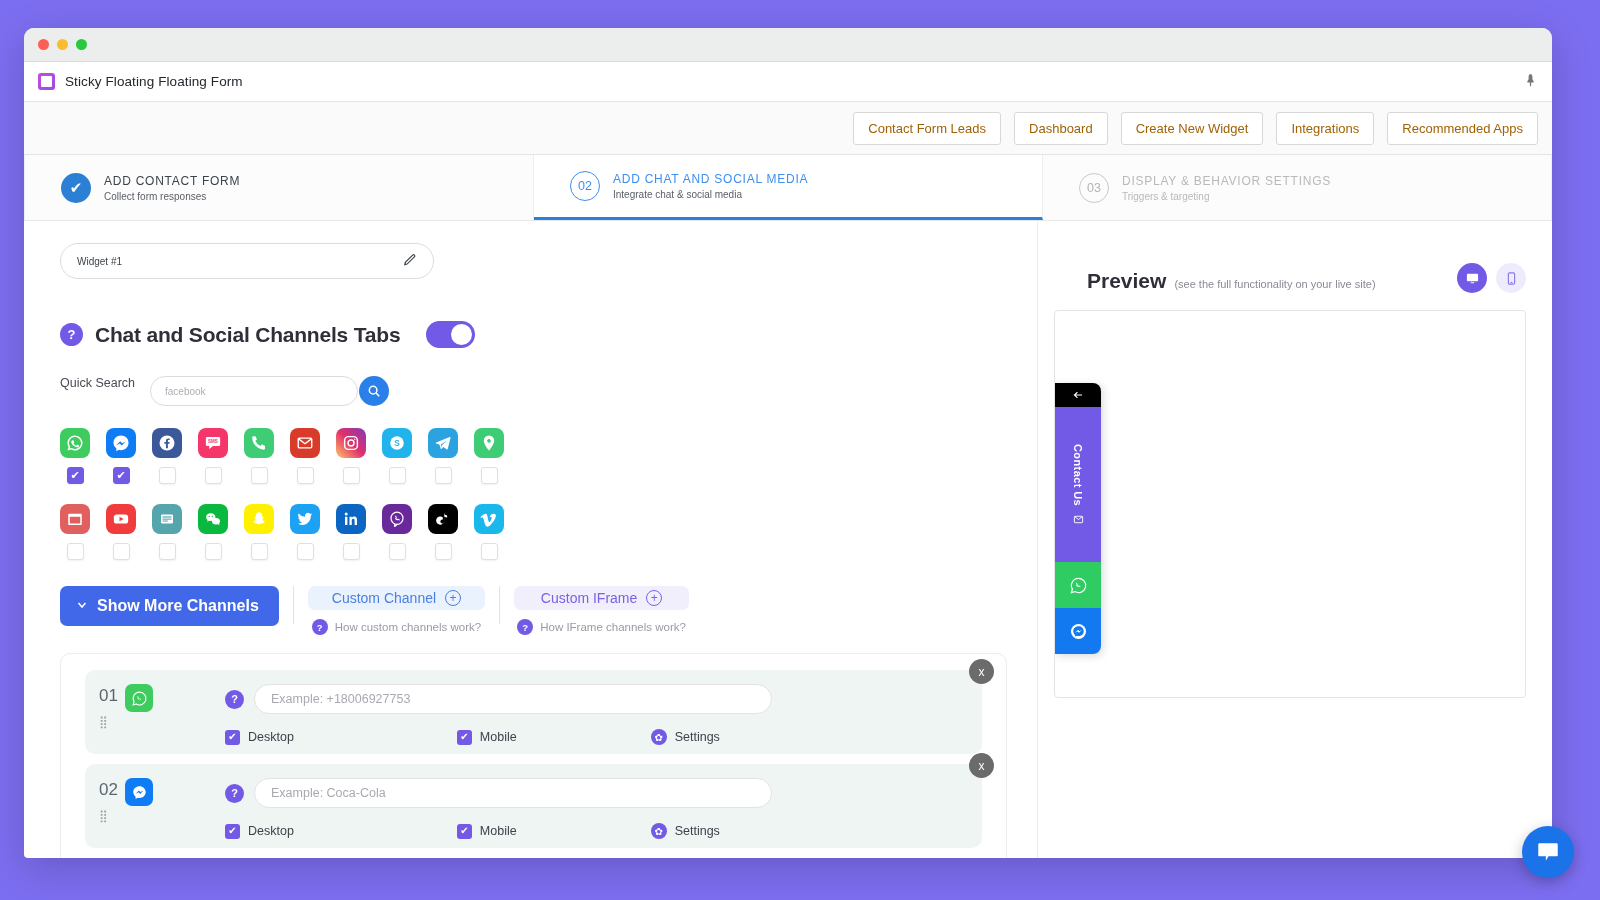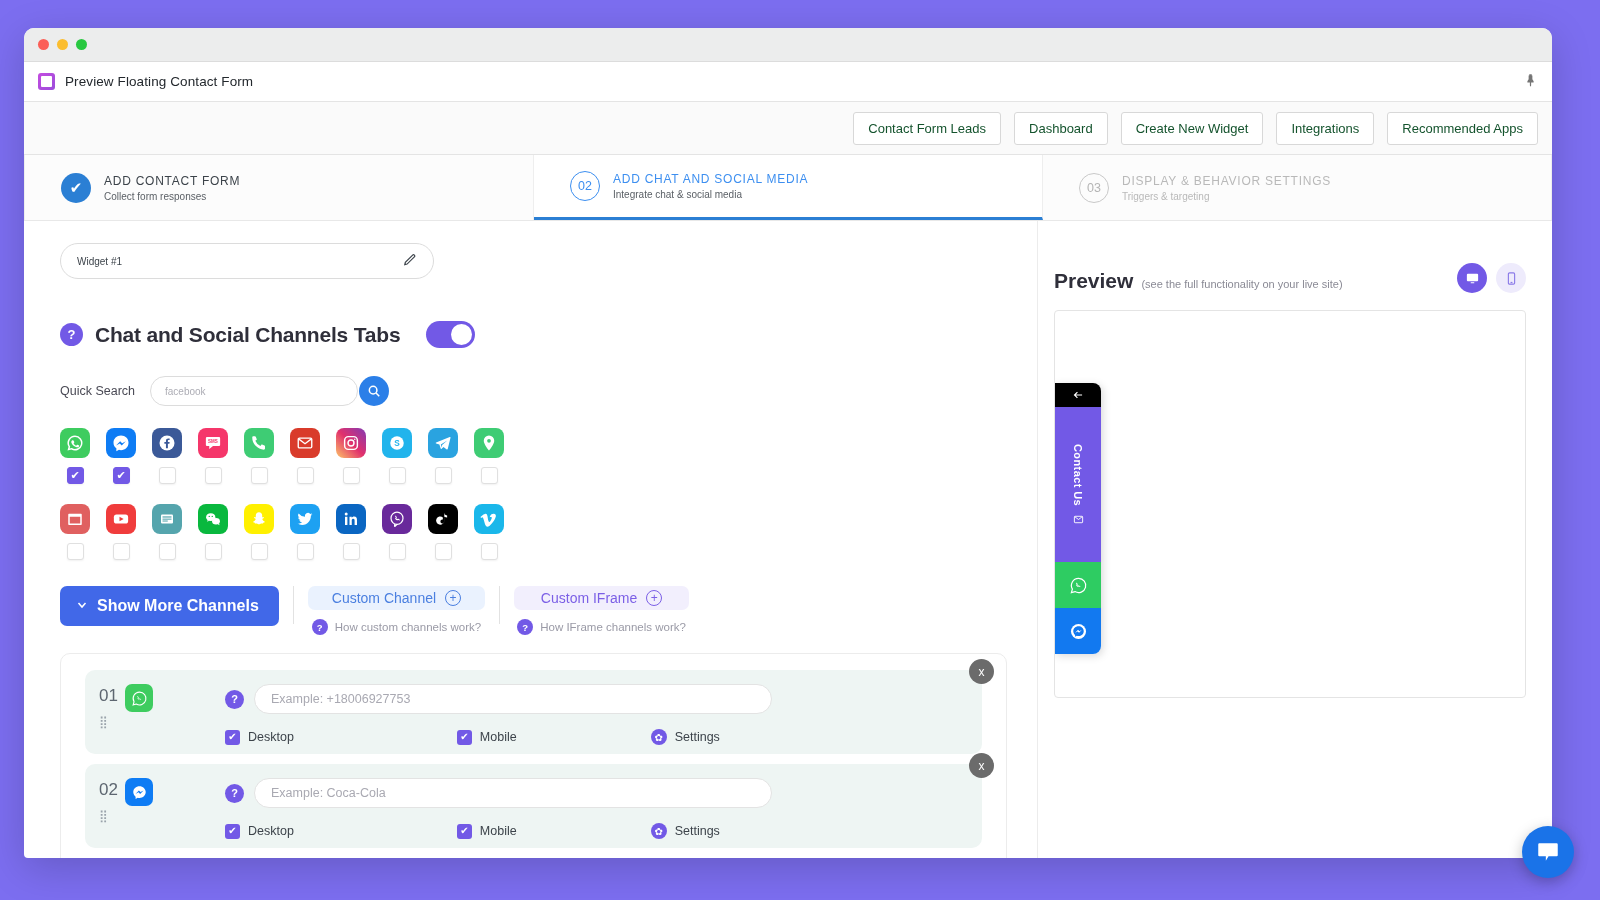--- a/index.html
+++ b/index.html
@@ -52,21 +52,21 @@
 
   
   .navbar {
     height: 53px; background: #fafafa;
     border-bottom: 1px solid #e4e4e4;
     display: flex; align-items: center; justify-content: flex-end;
     padding-right: 14px; gap: 13px;
   }
   .nav-btn {
     background: #ffffff; border: 1px solid #d8d8d8; border-radius: 3px;
-    font-size: 13px; color: #14532d; padding: 8px 14px;
+    font-size: 13px; color: #a16207; padding: 8px 14px;
     font-family: "Liberation Sans", sans-serif; cursor: pointer;
     white-space: nowrap;
   }
 
   
   .steps { display: flex; height: 66px; background: #fff; border-bottom: 1px solid #e8e8e8; }
   .step {
     flex: 1; display: flex; align-items: center; gap: 13px;
     padding-left: 36px; position: relative; background: #fcfcfc;
     border-right: 1px solid #eee;
@@ -112,21 +112,21 @@
   .toggle {
     width: 49px; height: 27px; border-radius: 14px; background: #7259e6;
     position: relative; margin-left: 14px; flex: none;
   }
   .toggle::after {
     content: ''; position: absolute; right: 3px; top: 3px;
     width: 21px; height: 21px; border-radius: 50%; background: #fff;
   }
 
   
-  .qs-row { display: flex; align-items: center; gap: 15px; margin-top: 28px; }
+  .qs-row { display: flex; gap: 15px; margin-top: 28px; }
   .qs-label { font-size: 12.5px; color: #4a4a55; }
   .qs-box {
     width: 208px; height: 30px; border: 1px solid #dcdcdc; border-radius: 16px;
     display: flex; align-items: center; padding: 0 14px; background: #fff;
   }
   .qs-box span { font-size: 10px; color: #adadb5; }
   .qs-btn {
     width: 30px; height: 30px; border-radius: 50%; background: #2b7fe8; margin-left: -14px;
     display: flex; align-items: center; justify-content: center; color: #fff; font-size: 14px;
     position: relative; z-index: 2;
@@ -214,21 +214,21 @@
     display: flex; align-items: center; justify-content: center; font-size: 10px;
   }
   .cfg-close {
     position: absolute; right: -12px; top: -11px;
     width: 25px; height: 25px; border-radius: 50%; background: #6b6b6b; color: #fff;
     display: flex; align-items: center; justify-content: center; font-size: 12px;
     cursor: pointer;
   }
 
   
-  .prev-head { display: flex; align-items: flex-end; gap: 8px; }
+  .prev-head { display: flex; align-items: flex-end; gap: 8px; margin-left: 33px; }
   .prev-title { font-size: 21px; color: #2f2f3a; font-weight: 600; }
   .prev-sub { font-size: 11px; color: #8a8a95; padding-bottom: 3px; }
   .dev-btns { margin-left: auto; display: flex; gap: 9px; }
   .dev-btn {
     width: 30px; height: 30px; border-radius: 50%;
     display: flex; align-items: center; justify-content: center; cursor: pointer;
   }
   .dev-btn.active { background: #7259e6; color: #fff; }
   .dev-btn.idle { background: #eeebfc; color: #8a7ae8; }
   .prev-canvas {
@@ -270,21 +270,21 @@
   <div class="window">
 
     <div class="titlebar">
       <div class="dot red"></div>
       <div class="dot yellow"></div>
       <div class="dot green"></div>
     </div>
 
     <div class="plugin-bar">
       <div class="plugin-icon"></div>
-      <div class="plugin-title">Preview Floating Contact Form</div>
+      <div class="plugin-title">Sticky Floating Floating Form</div>
       <div class="pin-icon">
         <svg viewBox="0 0 24 24" width="15" height="15" fill="currentColor">
             <path d="M14 2v2h1v6l2 3v2h-4v5l-1 2-1-2v-5H7v-2l2-3V4h1V2h4z"></path>
           </svg>
       </div>
     </div>
 
     <div class="navbar">
       <button class="nav-btn">Contact Form Leads</button>
       <button class="nav-btn">Dashboard</button>

